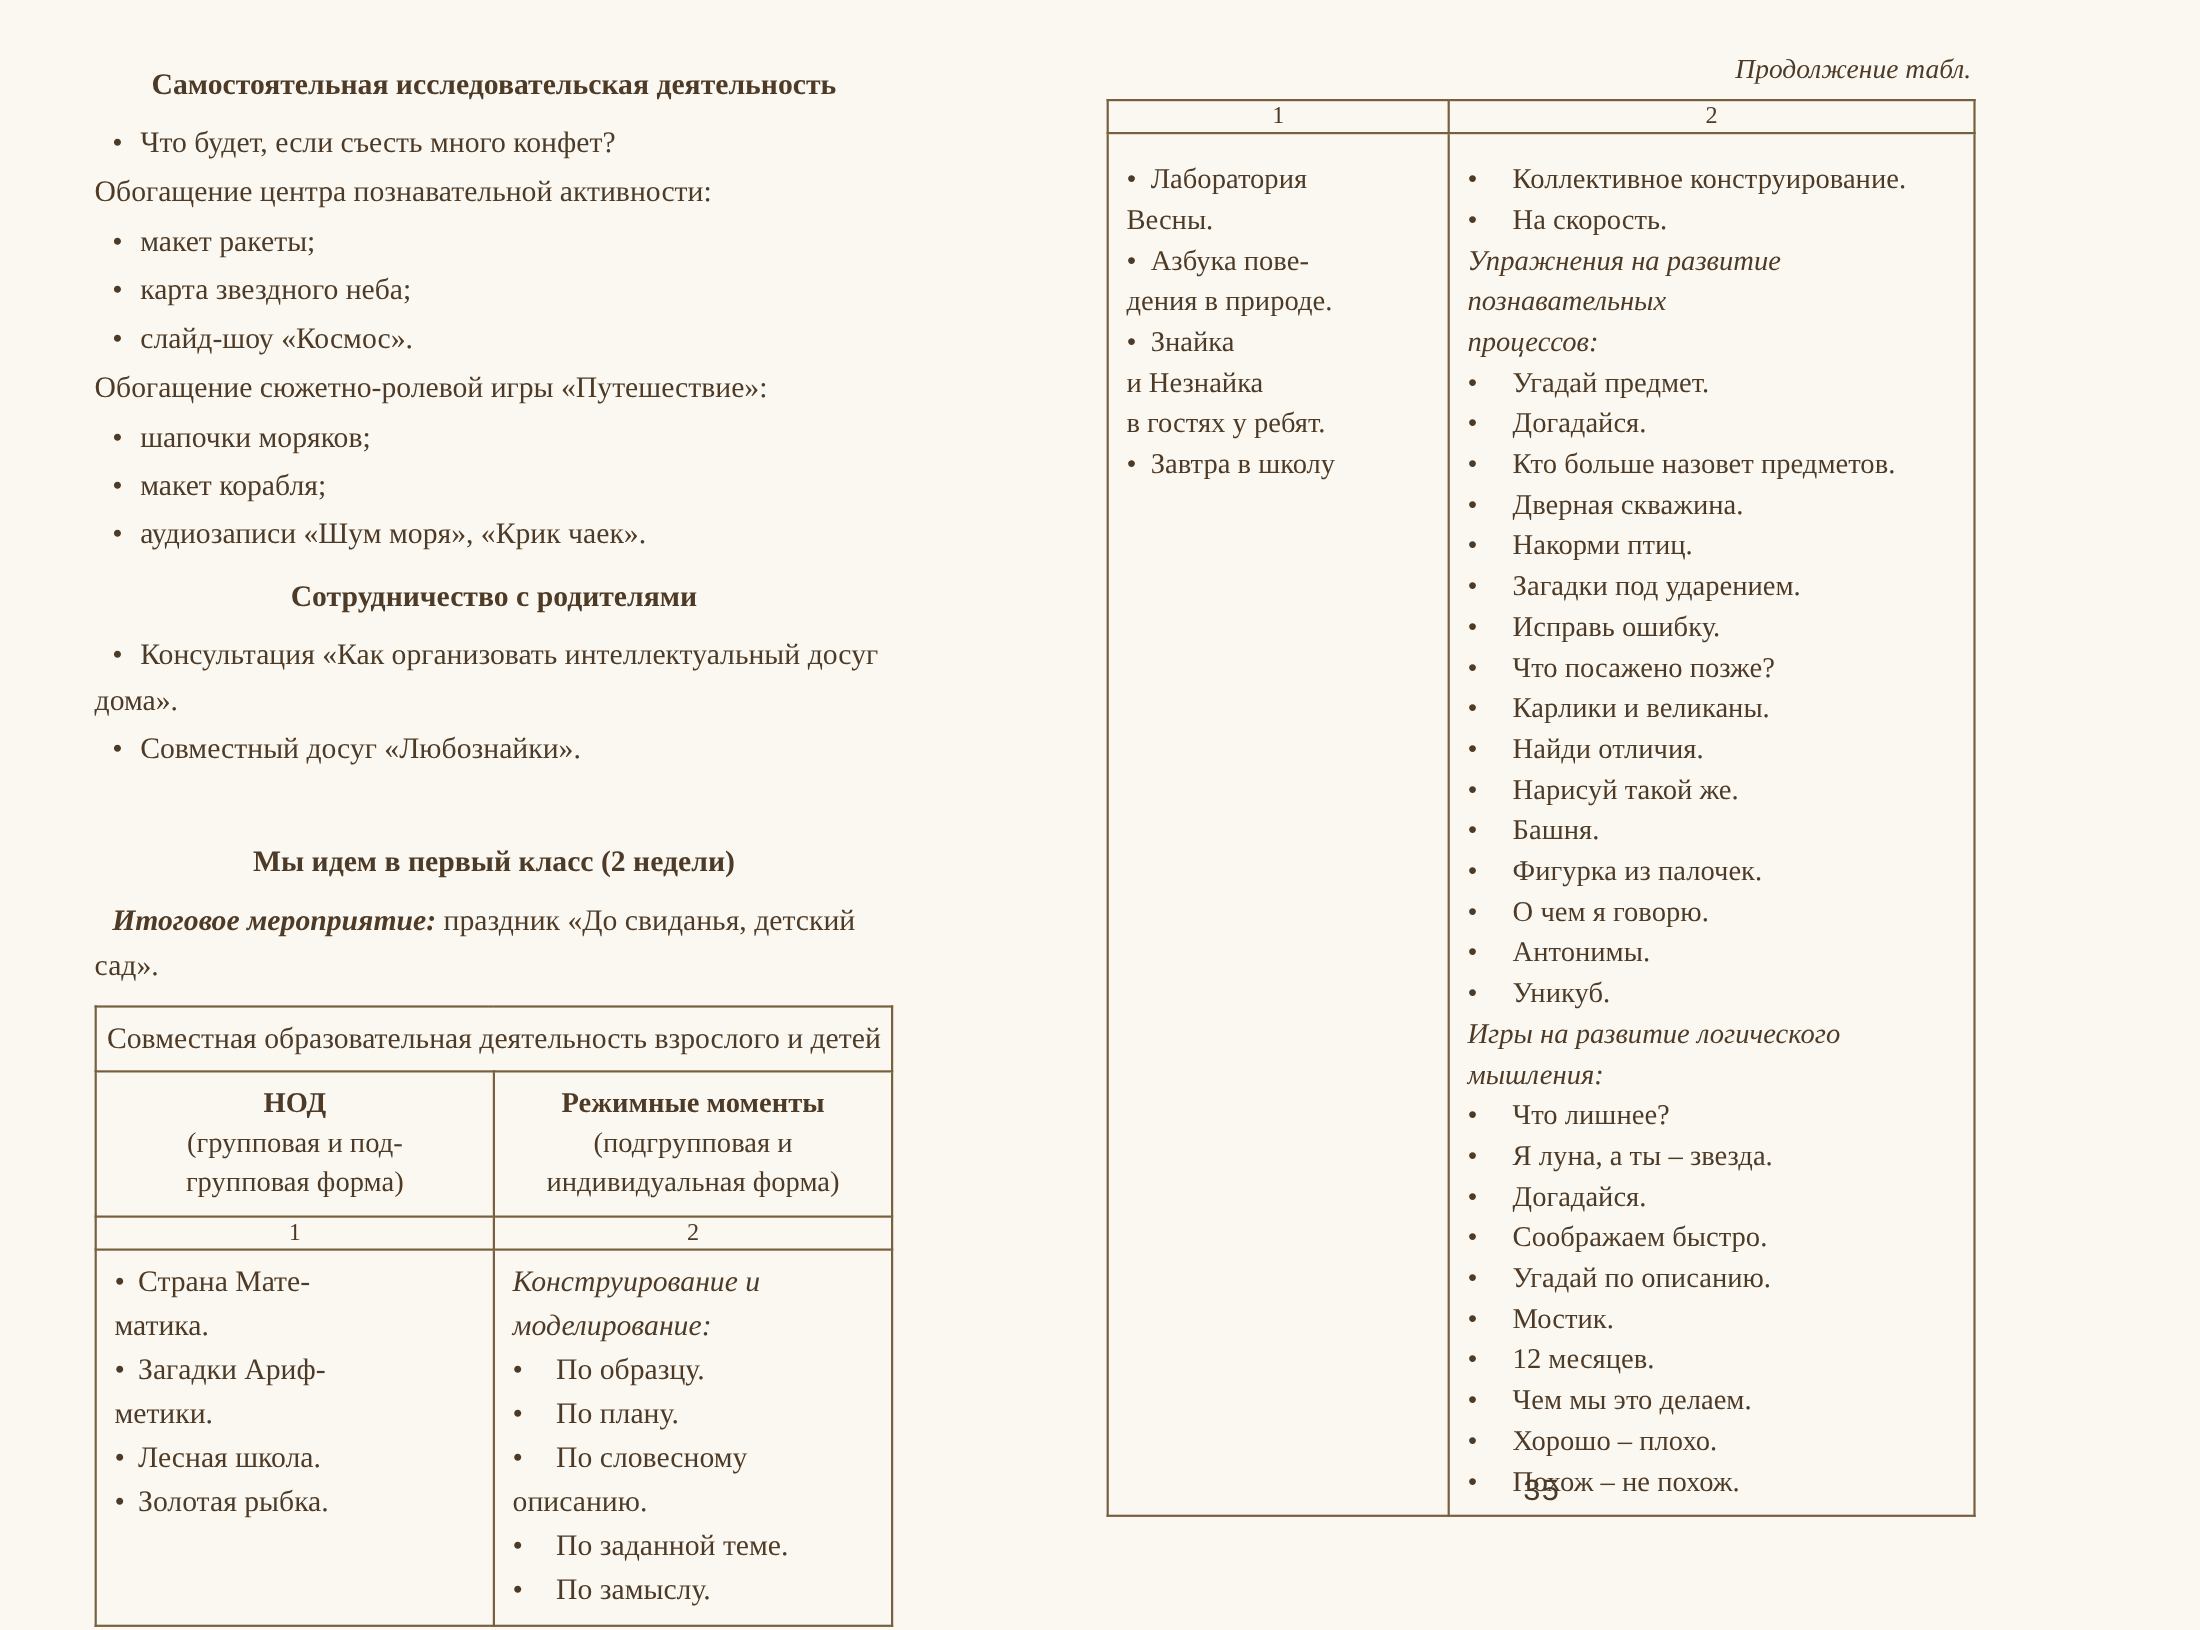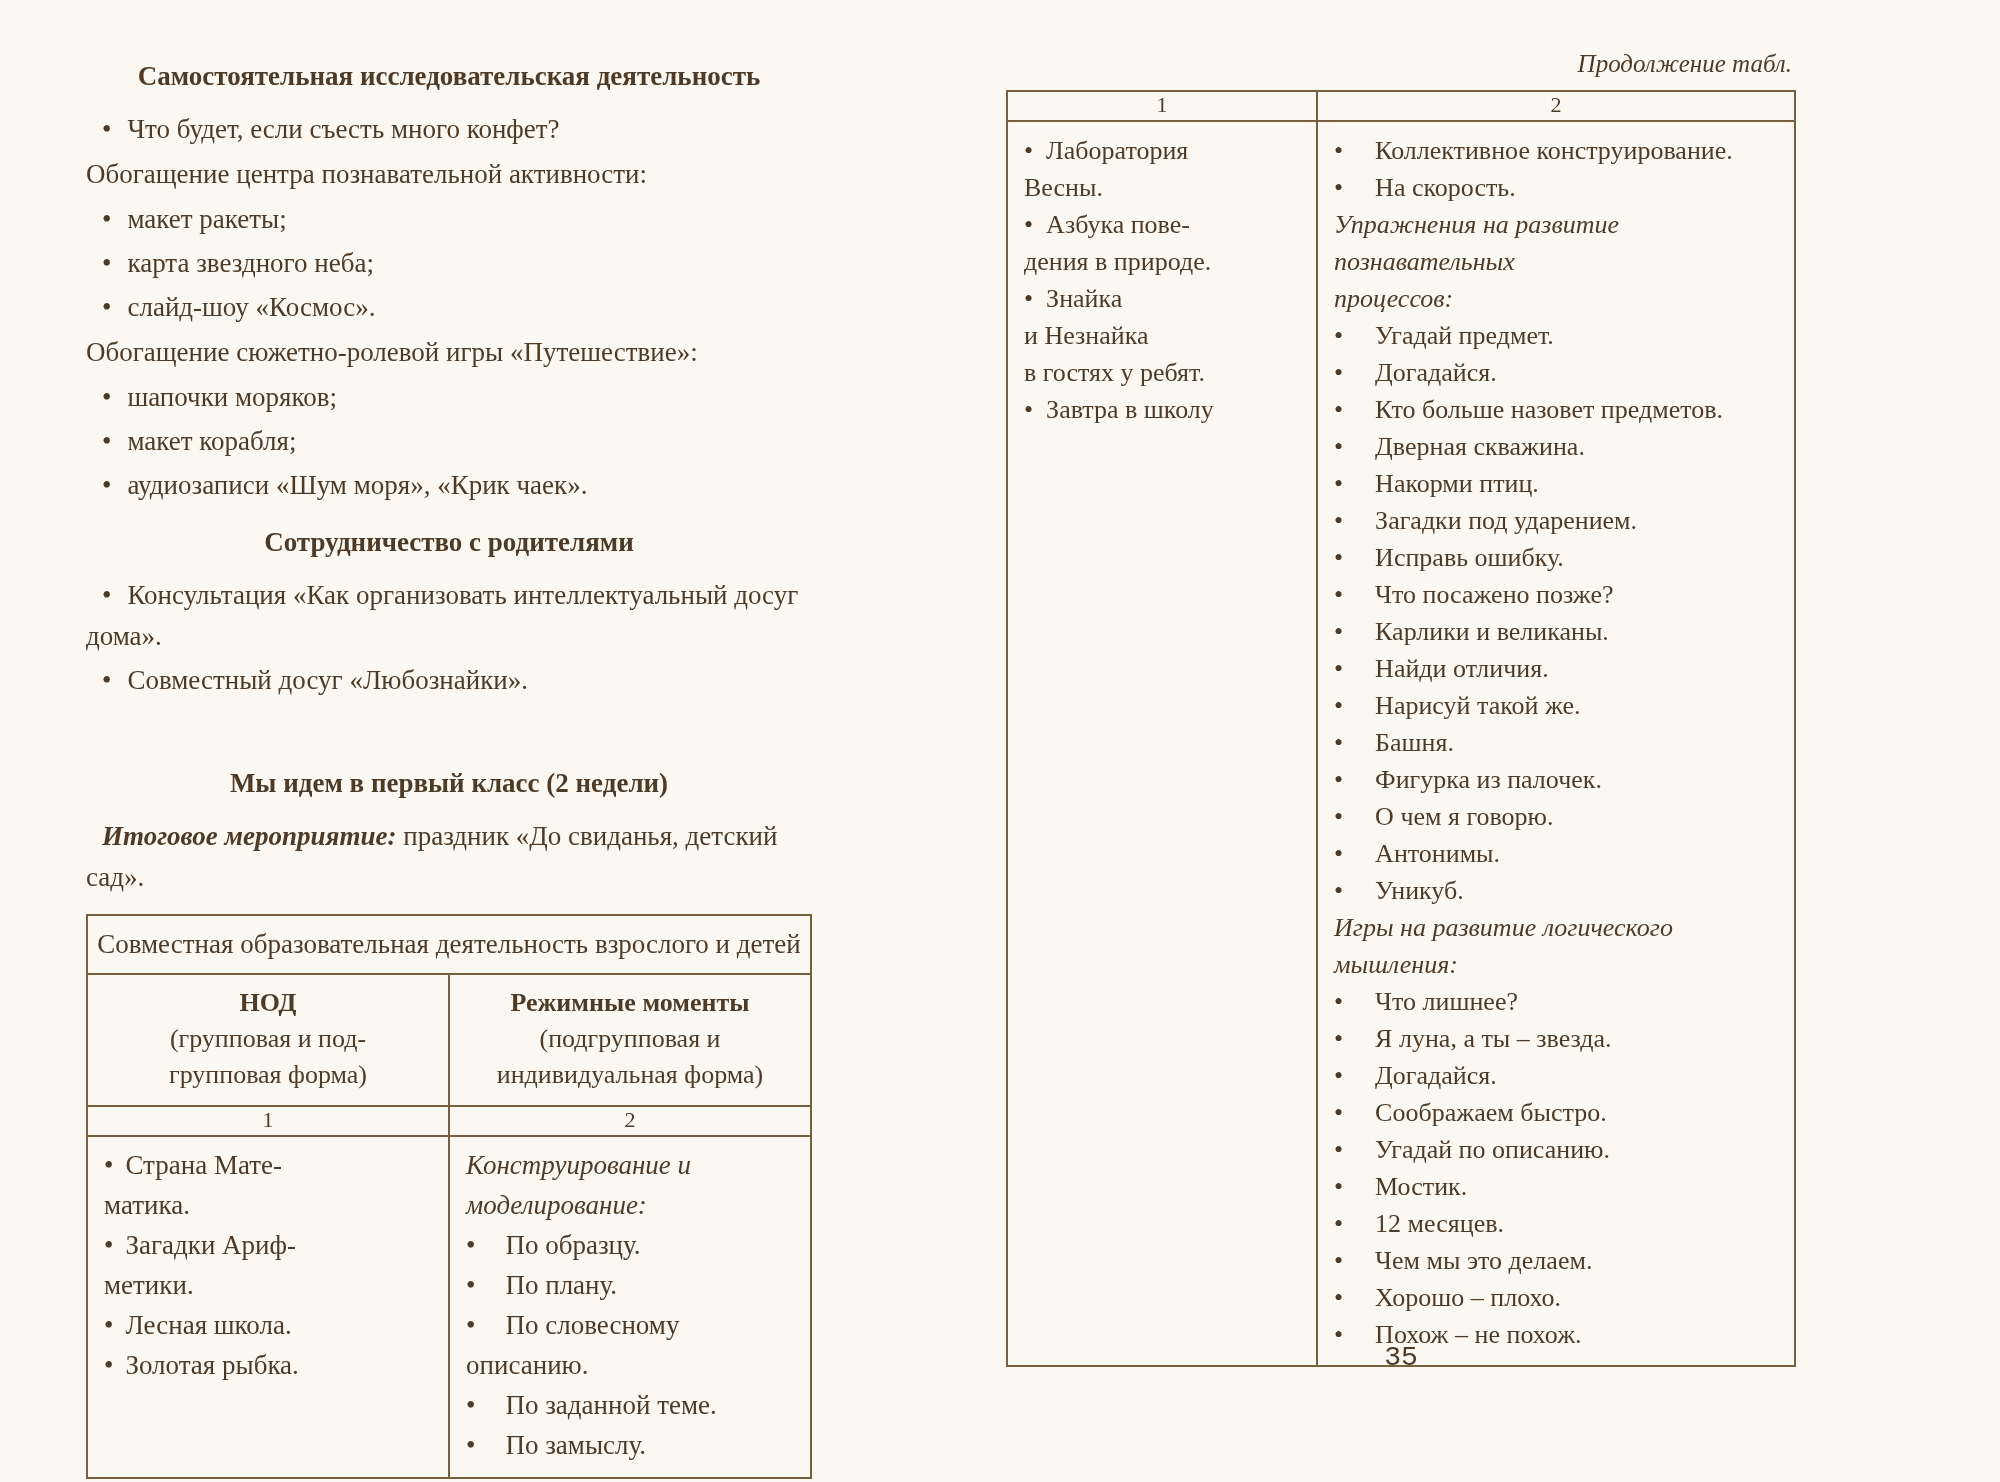--- a/index.html
+++ b/index.html
@@ -41,21 +41,21 @@
   .left-tbl .c1 { width:188px;margin-left:20px; }
   .left-tbl .c1 .t-b::before { content:"•"; margin-right:12px; }
   .left-tbl .c2 .t-b::before { content:"•"; margin-right:30px; }
   .t-i { font-style:italic; }
 
   
   .page-right { position:absolute; left:1006px; top:50px; width:790px; }
   .cont-note { text-align:right; font-style:italic; font-size:25px; margin-bottom:12px; padding-right:4px; }
   .right-tbl { table-layout:fixed; }
   .right-tbl .c1 { width:308px; }
-  .right-tbl .cell { font-size:26px; line-height:37px; padding-top:10px; }
+  .right-tbl .cell { font-size:26px; line-height:37px; padding-top:22px; }
   .right-tbl .c1 .t-b::before { content:"•"; margin-right:13px; }
   .right-tbl .c2 .t-b::before { content:"•"; margin-right:32px; }
   .pagenum-right { position:absolute; left:1006px; top:1342px; width:790px; text-align:center; font-size:28px;font-family:Liberation Mono, monospace; }
 </style>
 </head>
 <body>
 
 <div class="canvas">
 
   <div class="page-left">

